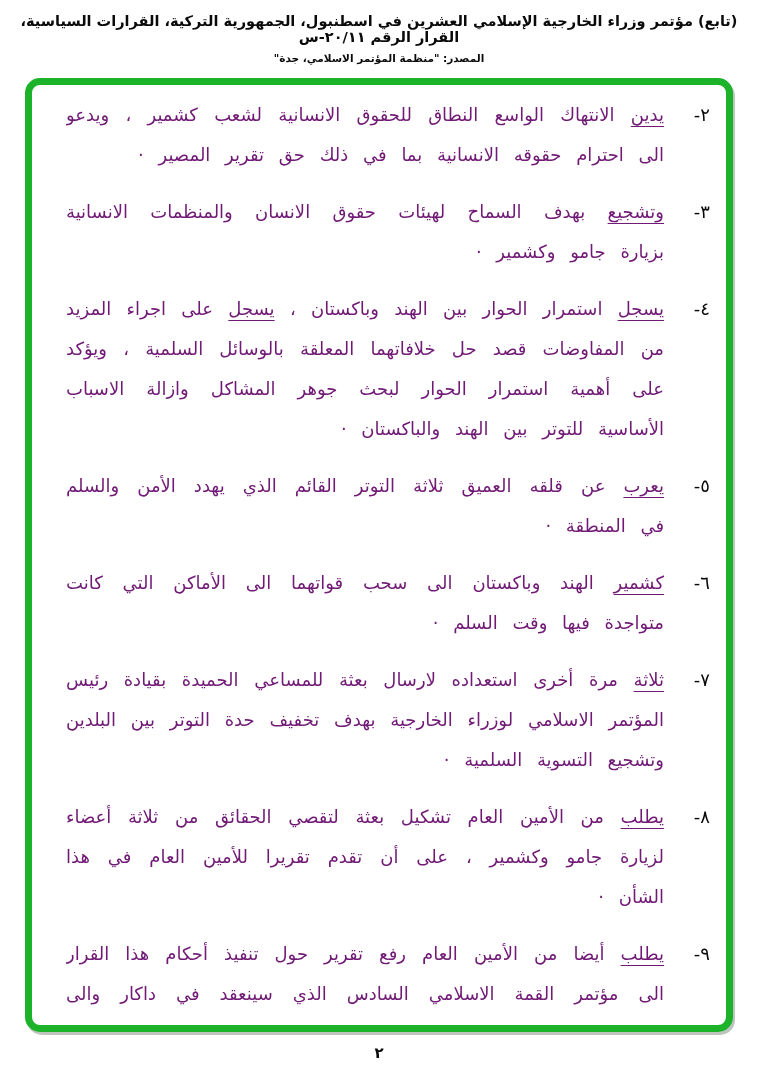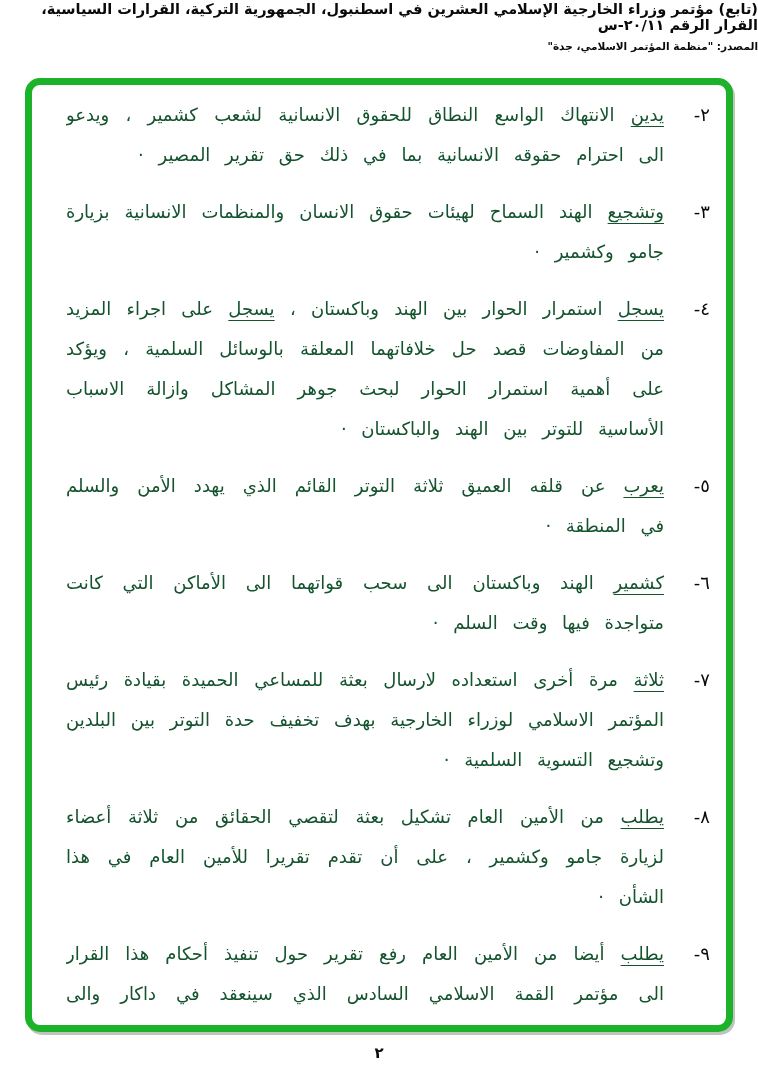--- a/index.html
+++ b/index.html
@@ -11,21 +11,22 @@
   .page {
     position: relative;
     width: 758px;
     height: 1078px;
     background: #ffffff;
     overflow: hidden;
     color: #111;
   }
   .doc-header {
     direction: rtl;
-    padding-top: 1px;
+    text-align: center;
+    padding-top: 13px;
   }
   .doc-header .line1 {
     font-size: 14.5px;
     font-weight: bold;
     letter-spacing: 0;
     color: #0a0a0a;
   }
   .doc-header .line2 {
     font-size: 10.5px;
     font-weight: bold;
@@ -61,21 +62,21 @@
     line-height: 40px;
     color: #0a0a0a;
     white-space: nowrap;
   }
   .txt {
     flex: 1;
     font-size: 18px;
     line-height: 40px;
     text-align: justify;
     word-spacing: 9px;
-    color: #14532d;
+    color: #701a75;
   }
   .txt u {
     text-decoration: underline;
     text-underline-offset: 5px;
   }
   .page-number {
     position: absolute;
     left: 0;
     right: 0;
     top: 1044px;
@@ -96,21 +97,21 @@
   </header>
 
   <div class="frame" style="border-color: rgb(28, 179, 43);">
     <div class="items" id="items">
         <div class="item">
           <div class="num">٢-</div>
           <div class="txt"><u>يدين</u><span> الانتهاك الواسع النطاق للحقوق الانسانية لشعب كشمير ، ويدعو الى احترام حقوقه الانسانية بما في ذلك حق تقرير المصير ·</span></div>
         </div>
         <div class="item">
           <div class="num">٣-</div>
-          <div class="txt"><u>وتشجيع</u><span> الهند السماح لهيئات حقوق الانسان والمنظمات الانسانية بزيارة جامو وكشمير ·</span></div>
+          <div class="txt"><u>وتشجيع</u><span> بهدف السماح لهيئات حقوق الانسان والمنظمات الانسانية بزيارة جامو وكشمير ·</span></div>
         </div>
         <div class="item">
           <div class="num">٤-</div>
           <div class="txt"><u>يسجل</u><span> استمرار الحوار بين الهند وباكستان ، </span><u>يسجل</u><span> على اجراء المزيد من المفاوضات قصد حل خلافاتهما المعلقة بالوسائل السلمية ، ويؤكد على أهمية استمرار الحوار لبحث جوهر المشاكل وازالة الاسباب الأساسية للتوتر بين الهند والباكستان ·</span></div>
         </div>
         <div class="item">
           <div class="num">٥-</div>
           <div class="txt"><u>يعرب</u><span> عن قلقه العميق ثلاثة التوتر القائم الذي يهدد الأمن والسلم في المنطقة ·</span></div>
         </div>
         <div class="item">

